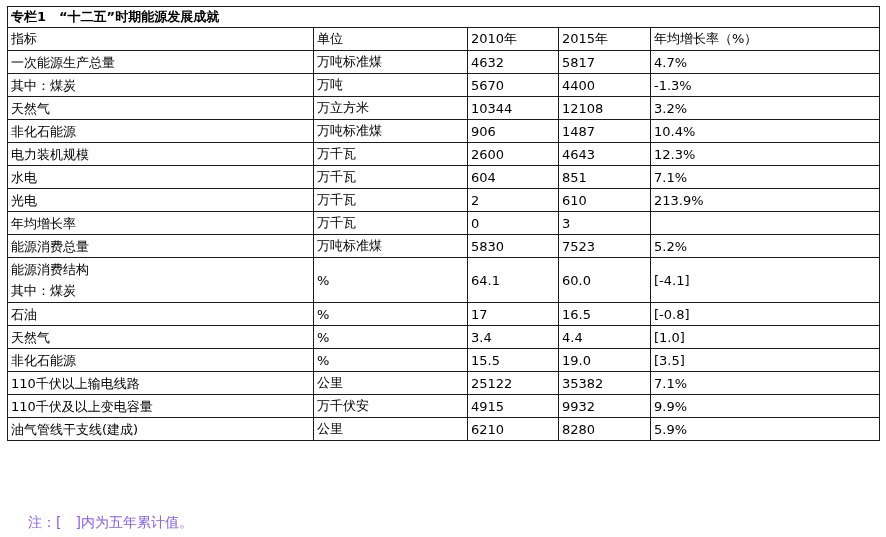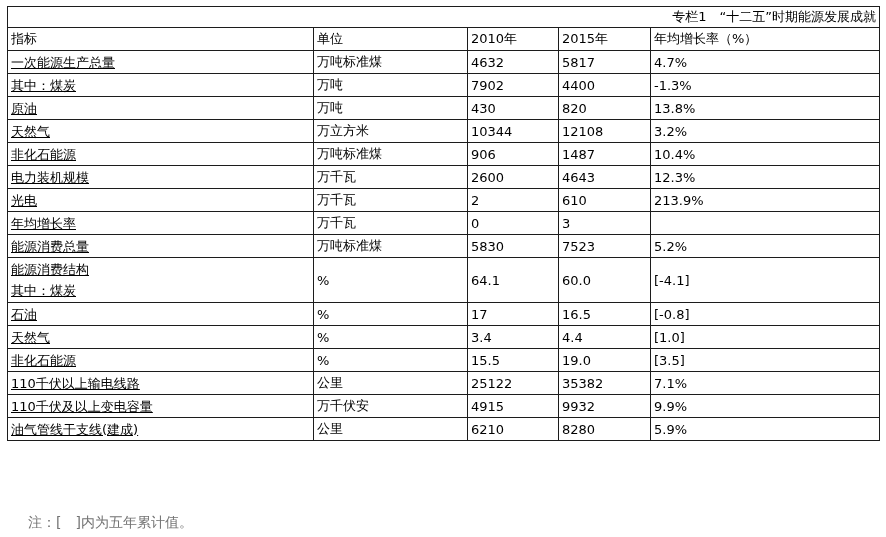--- a/index.html
+++ b/index.html
@@ -20,31 +20,31 @@
     border:1px solid #1c1c1c;
     padding:0 3px;
     font-size:13px;
     height:22px;
     vertical-align:middle;
     overflow:hidden;
     white-space:nowrap;
     text-align:left;
   }
   tr.title-row td{
-    text-align:right;
-    font-weight:normal;
+    text-align:left;
+    font-weight:bold;
     height:20px;
   }
   tr.data-row.tall td{height:44px;}
-  .ind-line1,.ind-line2{line-height:21px;text-decoration:underline;}
+  .ind-line1,.ind-line2{line-height:21px;}
   .note{
     position:absolute;
     left:28px;top:514px;
     font-size:14px;
-    color:#737373;
+    color:#8b5cf6;
     white-space:nowrap;
   }
 </style>
 </head>
 <body>
 
 <div class="page">
 
   <table class="energy">
     <colgroup>
@@ -76,33 +76,23 @@
     <td>4632</td>
     <td>5817</td>
     <td>4.7%</td>
   </tr>
         <tr class="data-row">
     <td>
       <div class="ind-line1">其中：煤炭</div>
 
     </td>
     <td>万吨</td>
-    <td>7902</td>
+    <td>5670</td>
     <td>4400</td>
     <td>-1.3%</td>
-  </tr>
-        <tr class="data-row">
-    <td>
-      <div class="ind-line1">原油</div>
-
-    </td>
-    <td>万吨</td>
-    <td>430</td>
-    <td>820</td>
-    <td>13.8%</td>
   </tr>
         <tr class="data-row">
     <td>
       <div class="ind-line1">天然气</div>
 
     </td>
     <td>万立方米</td>
     <td>10344</td>
     <td>12108</td>
     <td>3.2%</td>
@@ -122,20 +112,30 @@
       <div class="ind-line1">电力装机规模</div>
 
     </td>
     <td>万千瓦</td>
     <td>2600</td>
     <td>4643</td>
     <td>12.3%</td>
   </tr>
         <tr class="data-row">
     <td>
+      <div class="ind-line1">水电</div>
+
+    </td>
+    <td>万千瓦</td>
+    <td>604</td>
+    <td>851</td>
+    <td>7.1%</td>
+  </tr>
+        <tr class="data-row">
+    <td>
       <div class="ind-line1">光电</div>
 
     </td>
     <td>万千瓦</td>
     <td>2</td>
     <td>610</td>
     <td>213.9%</td>
   </tr>
         <tr class="data-row">
     <td>

